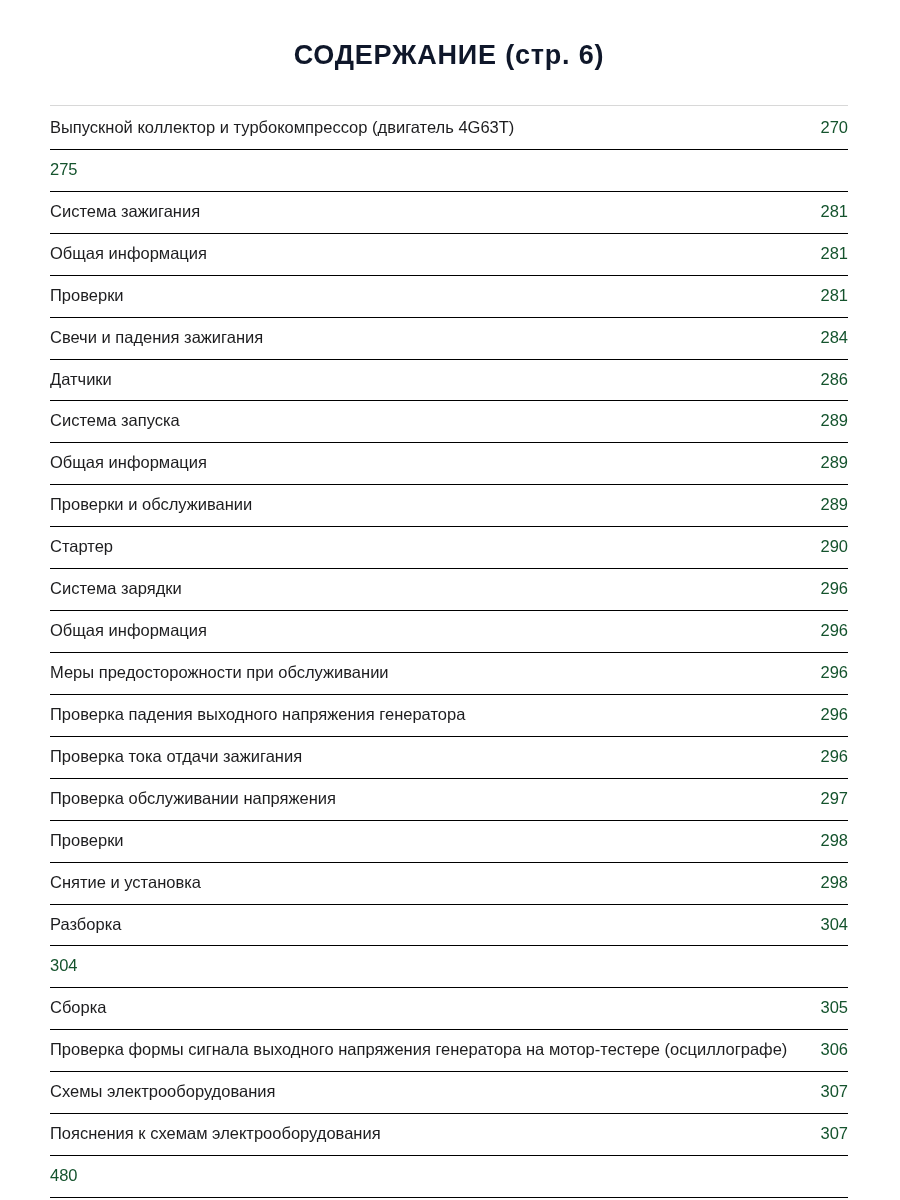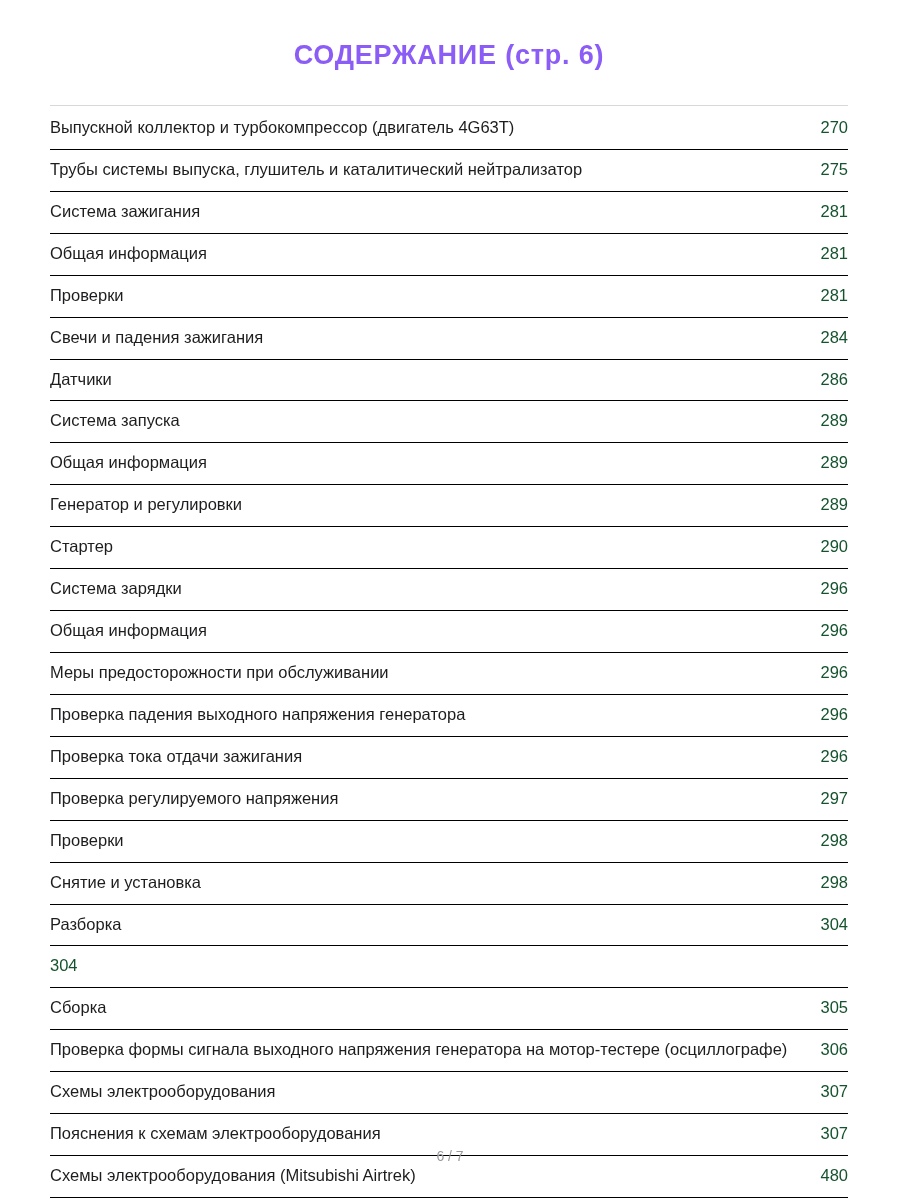--- a/index.html
+++ b/index.html
@@ -15,21 +15,21 @@
     margin: 0 auto;
     background: #ffffff;
     position: relative;
     padding: 28px 52px 0 50px;
   }
   .page-title {
     text-align: center;
     font-size: 27px;
     font-weight: 700;
     letter-spacing: 0.8px;
-    color: #8b5cf6;
+    color: #0f172a;
     margin: 12px 0 0 0;
   }
   .top-divider {
     border: none;
     border-top: 1px solid #d8d8d8;
     margin: 34px 0 0 0;
   }
   .toc-list {
     margin-top: 2px;
   }
@@ -65,21 +65,20 @@
 
 <div class="page">
   <h1 class="page-title">СОДЕРЖАНИЕ (стр. 6)</h1>
   <hr class="top-divider">
   <div class="toc-list">
       <div class="toc-row">
         <span class="toc-label">Выпускной коллектор и турбокомпрессор (двигатель 4G63T)</span>
         <span class="toc-page">270</span>
       </div>
       <div class="toc-row">
-        <span class="toc-label">Трубы системы выпуска, глушитель и каталитический нейтрализатор</span>
         <span class="toc-page">275</span>
       </div>
       <div class="toc-row">
         <span class="toc-label">Система зажигания</span>
         <span class="toc-page">281</span>
       </div>
       <div class="toc-row">
         <span class="toc-label">Общая информация</span>
         <span class="toc-page">281</span>
       </div>
@@ -97,21 +96,21 @@
       </div>
       <div class="toc-row">
         <span class="toc-label">Система запуска</span>
         <span class="toc-page">289</span>
       </div>
       <div class="toc-row">
         <span class="toc-label">Общая информация</span>
         <span class="toc-page">289</span>
       </div>
       <div class="toc-row">
-        <span class="toc-label">Генератор и регулировки</span>
+        <span class="toc-label">Проверки и обслуживании</span>
         <span class="toc-page">289</span>
       </div>
       <div class="toc-row">
         <span class="toc-label">Стартер</span>
         <span class="toc-page">290</span>
       </div>
       <div class="toc-row">
         <span class="toc-label">Система зарядки</span>
         <span class="toc-page">296</span>
       </div>
@@ -125,21 +124,21 @@
       </div>
       <div class="toc-row">
         <span class="toc-label">Проверка падения выходного напряжения генератора</span>
         <span class="toc-page">296</span>
       </div>
       <div class="toc-row">
         <span class="toc-label">Проверка тока отдачи зажигания</span>
         <span class="toc-page">296</span>
       </div>
       <div class="toc-row">
-        <span class="toc-label">Проверка регулируемого напряжения</span>
+        <span class="toc-label">Проверка обслуживании напряжения</span>
         <span class="toc-page">297</span>
       </div>
       <div class="toc-row">
         <span class="toc-label">Проверки</span>
         <span class="toc-page">298</span>
       </div>
       <div class="toc-row">
         <span class="toc-label">Снятие и установка</span>
         <span class="toc-page">298</span>
       </div>
@@ -160,19 +159,17 @@
       </div>
       <div class="toc-row">
         <span class="toc-label">Схемы электрооборудования</span>
         <span class="toc-page">307</span>
       </div>
       <div class="toc-row">
         <span class="toc-label">Пояснения к схемам электрооборудования</span>
         <span class="toc-page">307</span>
       </div>
       <div class="toc-row">
-        <span class="toc-label">Схемы электрооборудования (Mitsubishi Airtrek)</span>
         <span class="toc-page">480</span>
       </div>
       <div class="toc-row"></div>
     </div>
-  <div class="footer">6 / 7</div>
 </div>
 
 </body></html>

